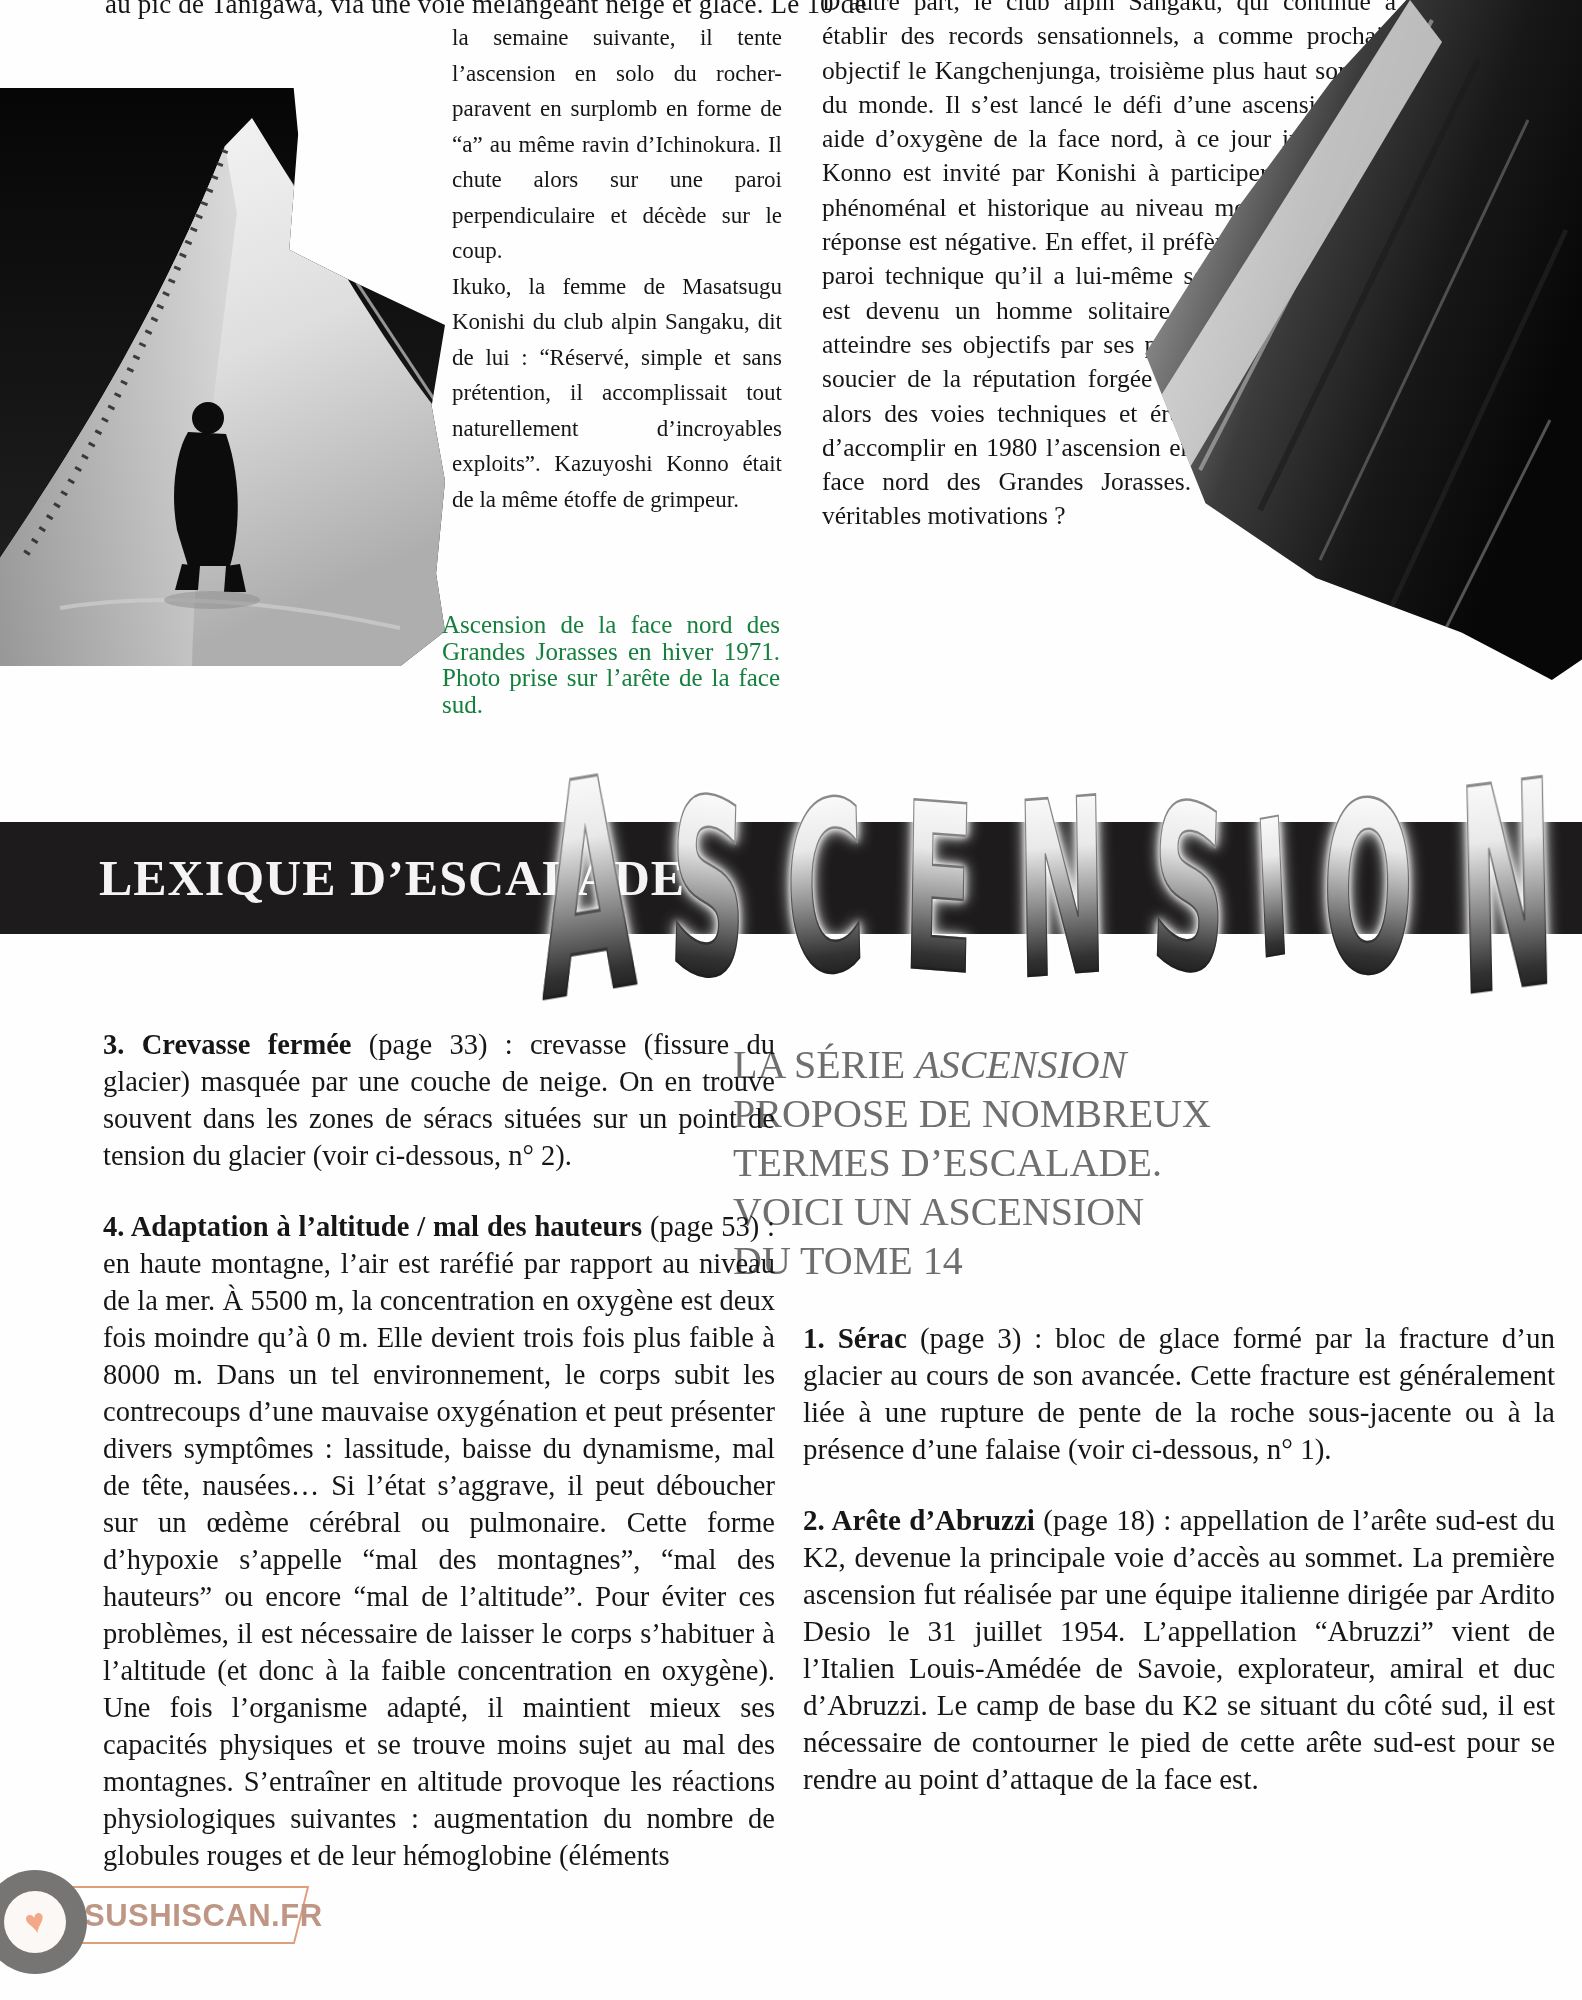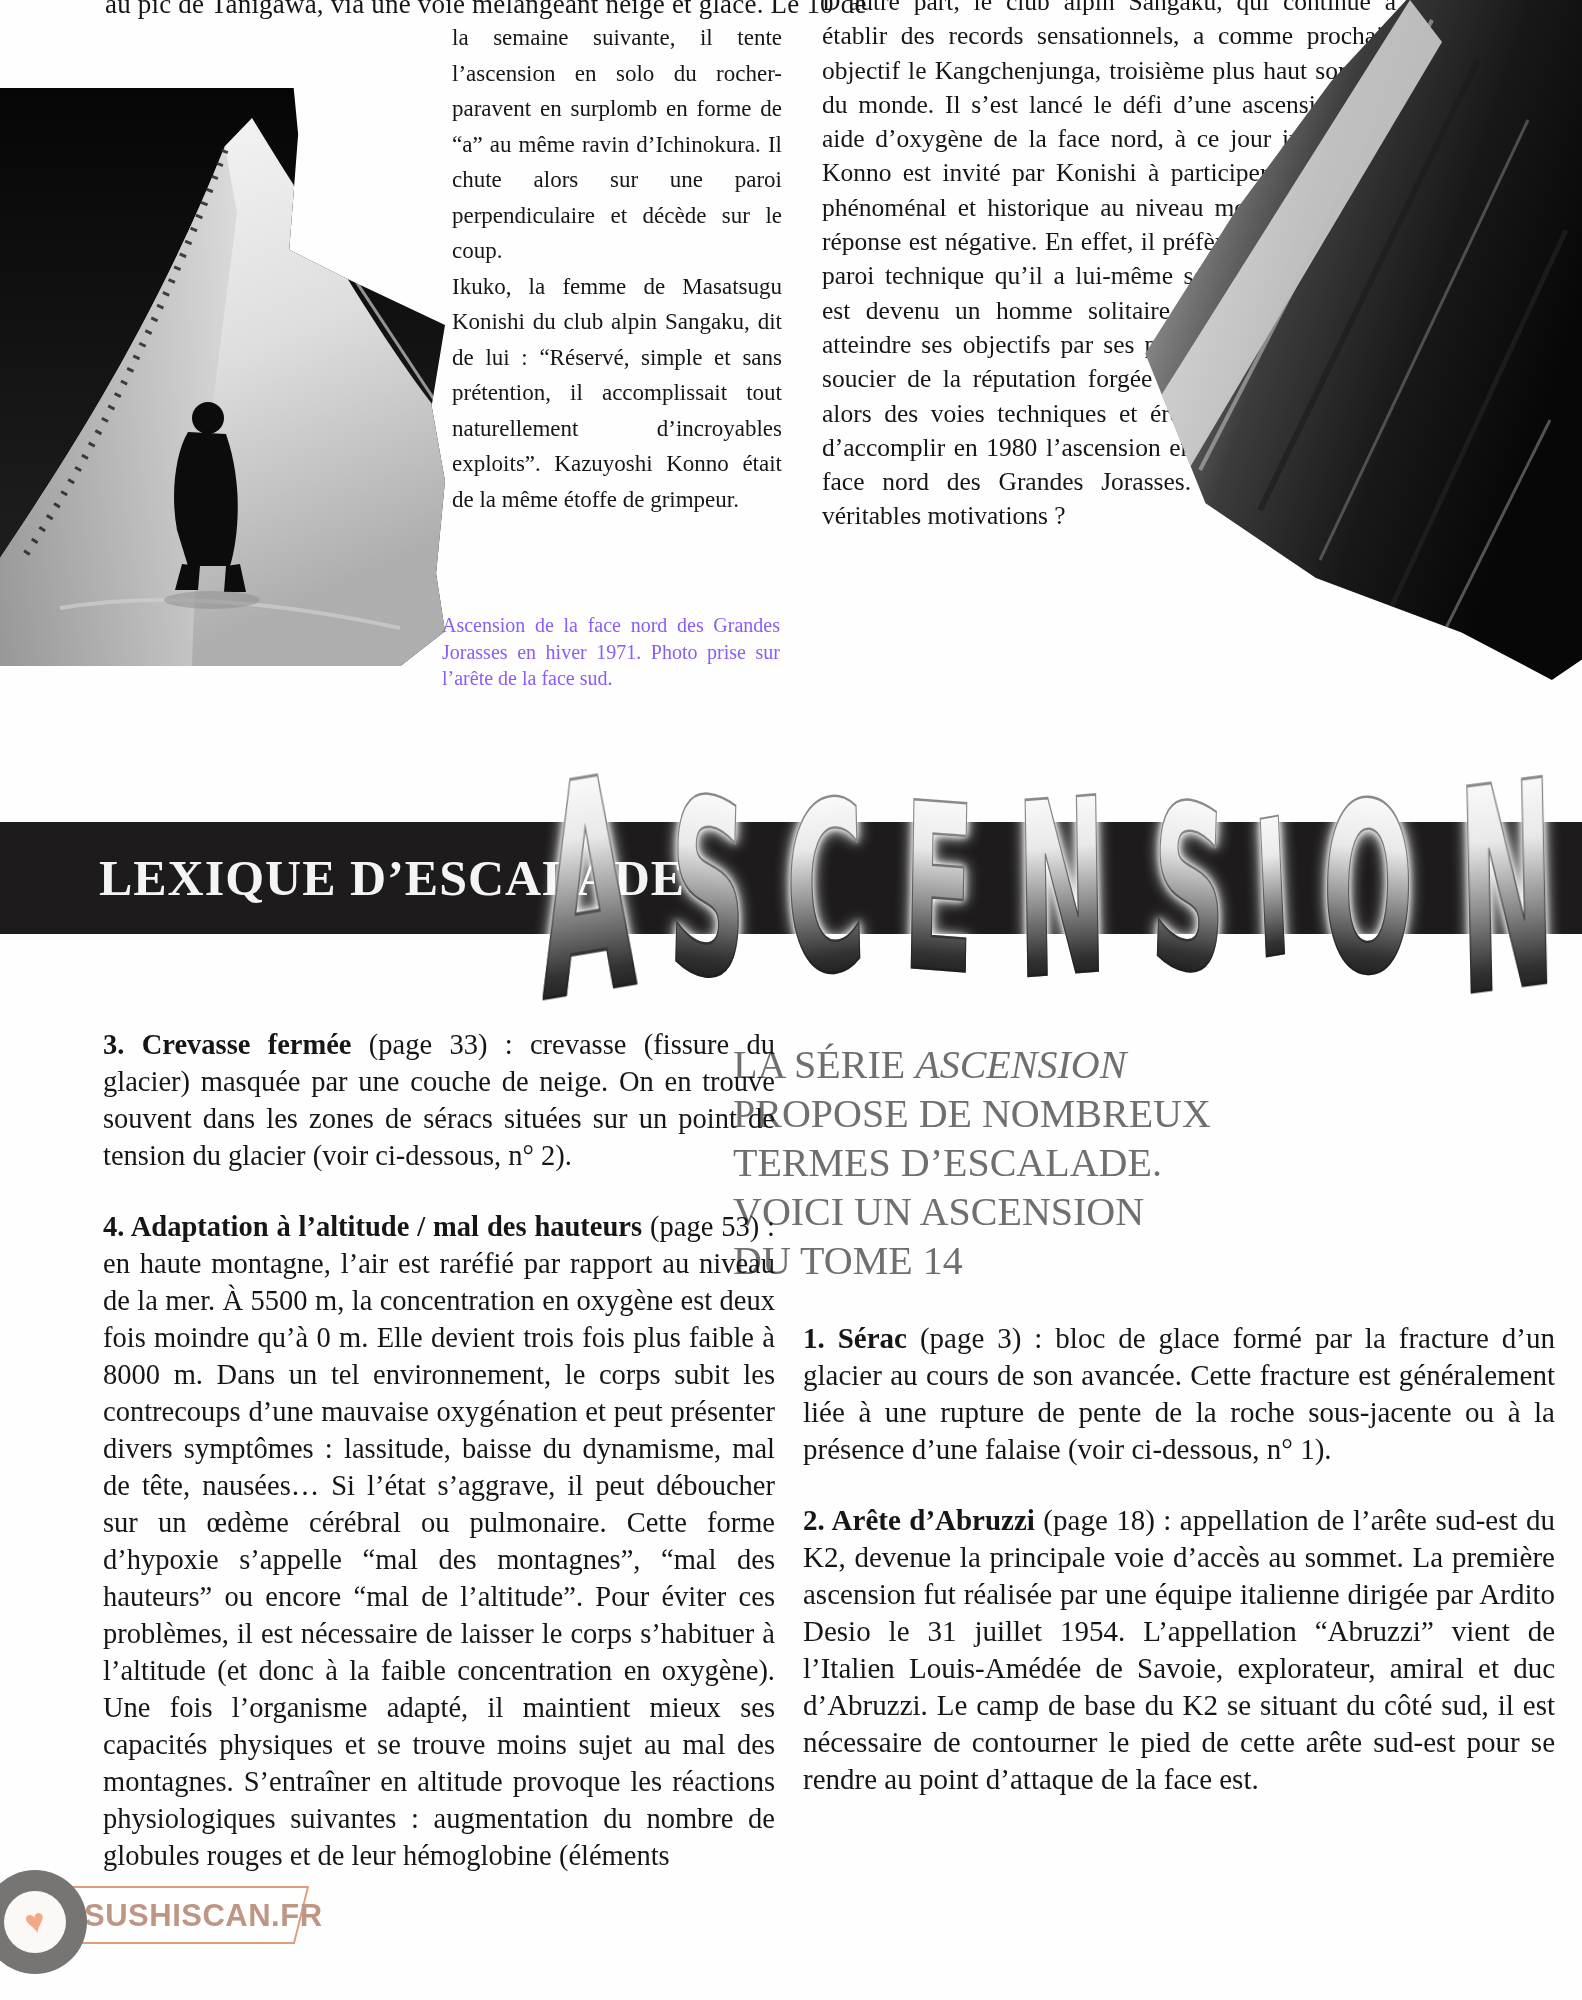--- a/index.html
+++ b/index.html
@@ -25,21 +25,21 @@
     position:absolute; left:452px; top:20px; width:330px;
     font-size:23px; line-height:35.5px; text-align:justify;
   }
   .col1 p + p { margin-top:0; }
   .col2 {
     position:absolute; left:822px; top:-15px; width:574px;
     font-size:25.5px; line-height:34.3px; text-align:justify;
   }
   .caption-left {
     position:absolute; left:442px; top:612px; width:338px;
-    font-size:20px; line-height:26.5px; color:#8b5cf6; text-align:justify;
+    font-size:25px; line-height:26.5px; color:#15803d; text-align:justify;
   }
   .caption-right {
     position:absolute; left:860px; top:612px; width:552px;
     font-size:22px; line-height:26.5px; color:#575757; text-align:right;
   }
   .photo2 {
     position:absolute; left:1080px; top:0; width:502px; height:680px;
     clip-path:polygon(65% 0%,100% 0%,100% 97%,94% 100%,76% 93%,47% 85%,25% 74%,13% 52%,31% 31%,50% 12%);
   }
   

